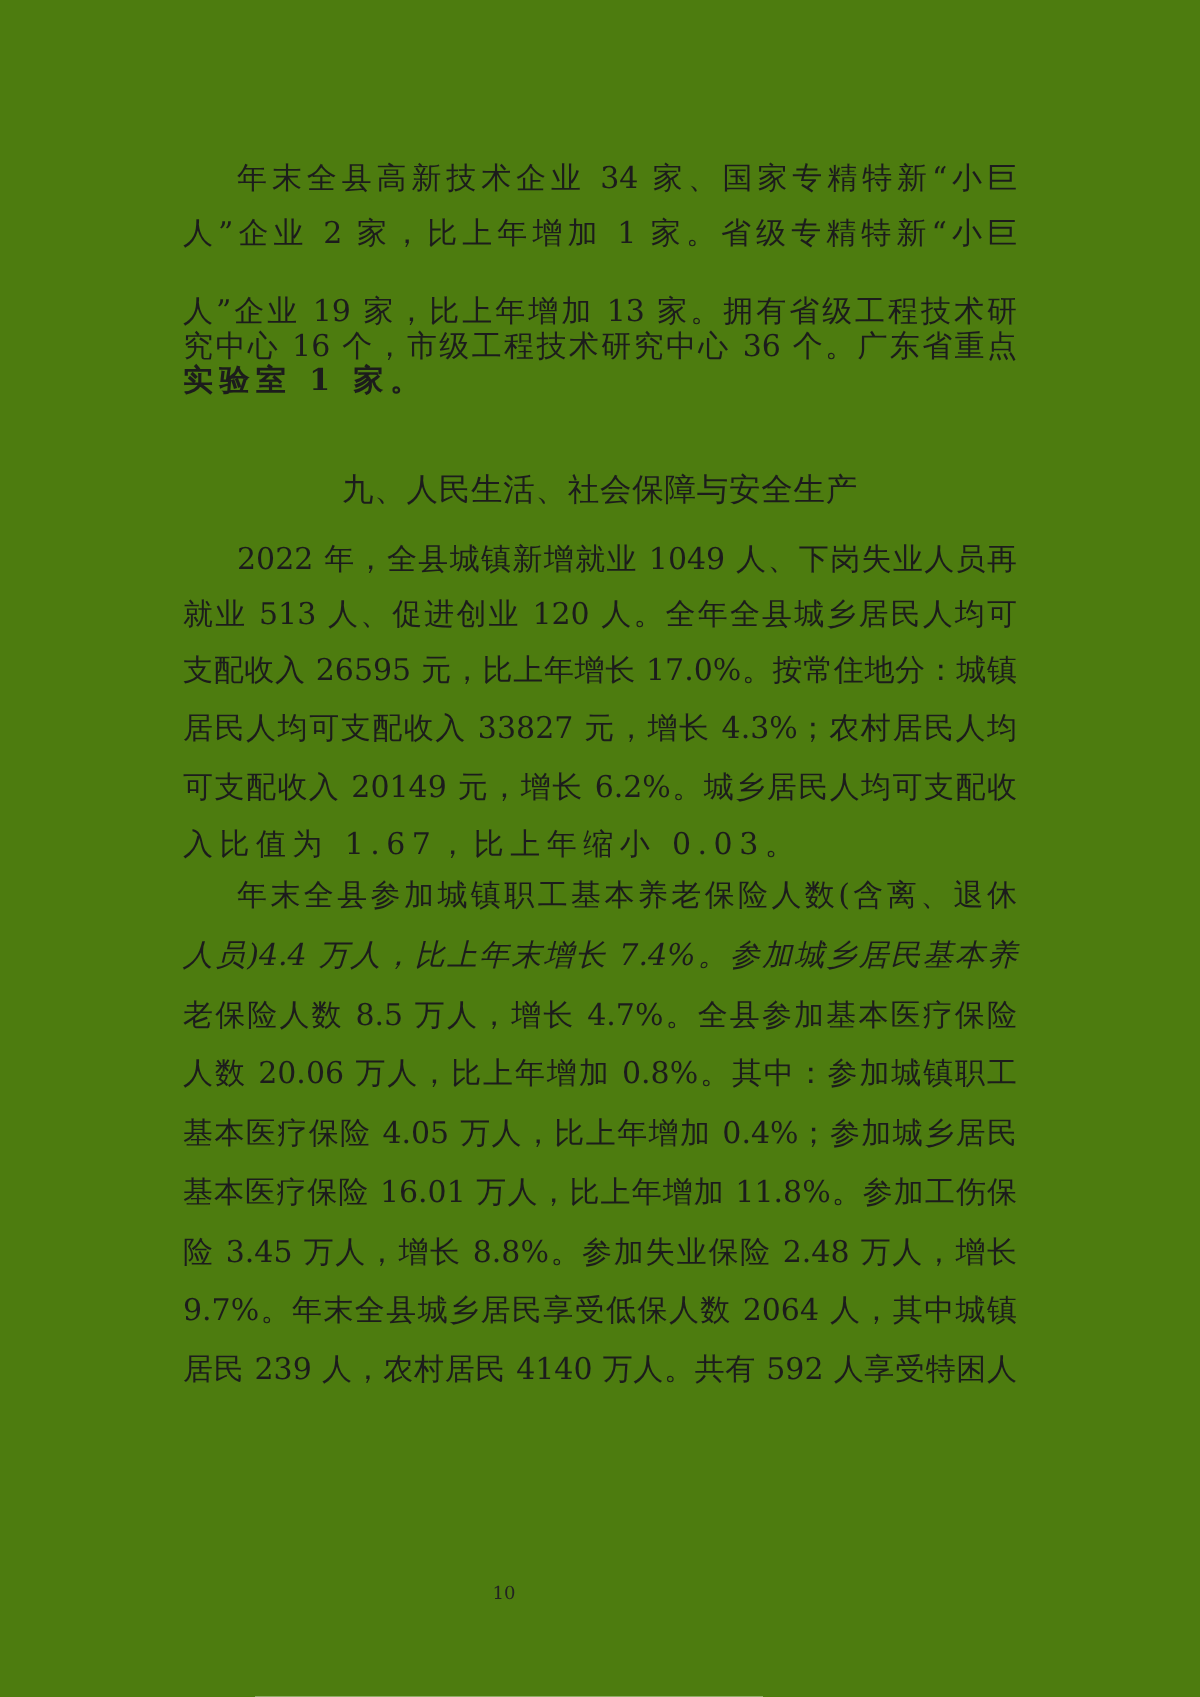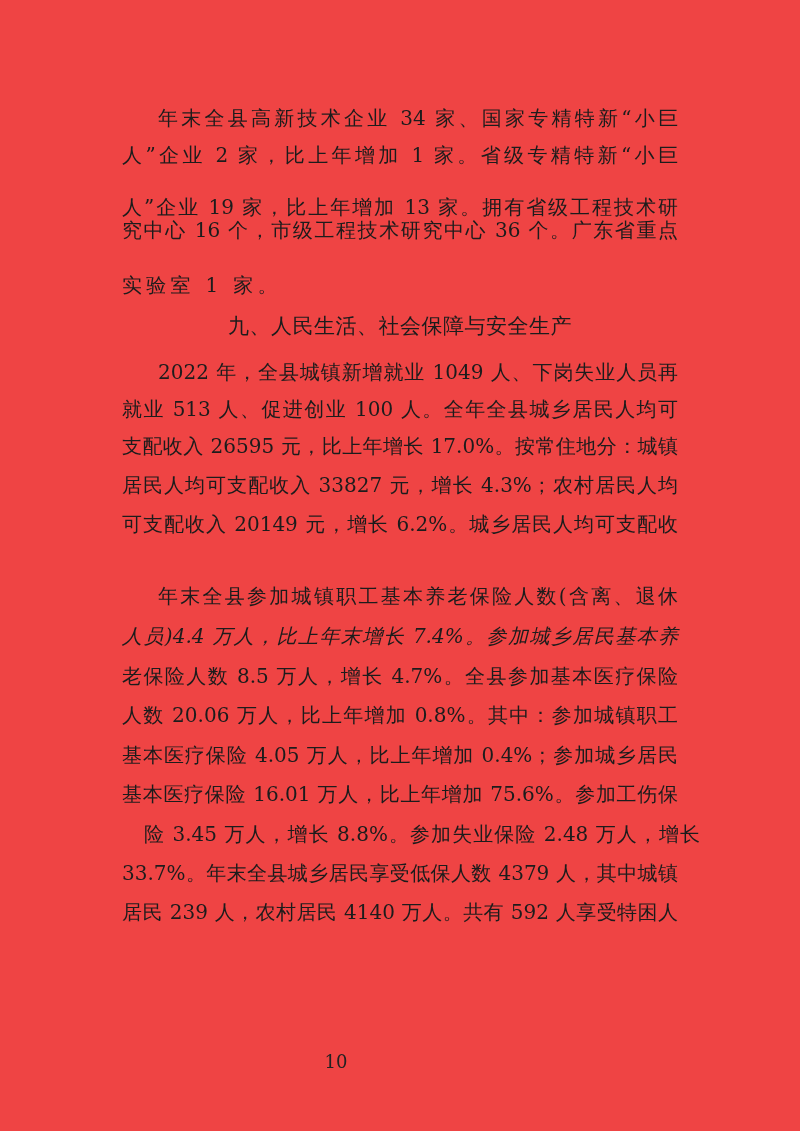--- a/index.html
+++ b/index.html
@@ -1,17 +1,17 @@
 <!DOCTYPE html>
 <html><head>
 <meta charset="utf-8">
 <style>
   html, body { margin: 0; padding: 0; background: #ffffff; }
   body { width: 800px; height: 1131px; position: relative; overflow: hidden; }
-  .page { position: absolute; left: 0; top: 0; width: 800px; height: 1131px; background: #ef4444; }
+  .page { position: absolute; left: 0; top: 0; width: 800px; height: 1131px; background: #4d7c0f; }
   .line {
     position: absolute;
     left: 122px;
     width: 556px;
     height: 30px;
     line-height: 30px;
     font-family: "DejaVu Serif", "Liberation Serif", serif;
     font-size: 20px;
     color: #1c1c1c;
     text-align: justify;
@@ -30,47 +30,48 @@
     font-size: 21px;
     color: #1c1c1c;
     letter-spacing: 0.5px;
   }
   .page-number {
     position: absolute;
     left: 0; width: 672px;
     top: 1052px; height: 20px; line-height: 20px;
     text-align: center;
     font-family: "DejaVu Serif", "Liberation Serif", serif;
-    font-size: 18px;
+    font-size: 12px;
     color: #222222;
   }
 </style>
 </head>
 <body>
 
 <div class="page">
 
   <div class="line indent" style="top:103px;">年末全县高新技术企业 34 家、国家专精特新“小巨</div>
   <div class="line" style="top:140px;">人”企业 2 家，比上年增加 1 家。省级专精特新“小巨</div>
   <div class="line" style="top:192px;">人”企业 19 家，比上年增加 13 家。拥有省级工程技术研</div>
   <div class="line" style="top:215px;">究中心 16 个，市级工程技术研究中心 36 个。广东省重点</div>
-  <div class="line last" style="top:270px;">实验室 1 家。</div>
+  <div class="line last" style="top:238px;font-weight:bold;">实验室 1 家。</div>
 
   <div class="heading">九、人民生活、社会保障与安全生产</div>
 
   <div class="line indent" style="top:357px;">2022 年，全县城镇新增就业 1049 人、下岗失业人员再</div>
-  <div class="line" style="top:394px;">就业 513 人、促进创业 100 人。全年全县城乡居民人均可</div>
+  <div class="line" style="top:394px;">就业 513 人、促进创业 120 人。全年全县城乡居民人均可</div>
   <div class="line" style="top:431px;">支配收入 26595 元，比上年增长 17.0%。按常住地分：城镇</div>
   <div class="line" style="top:470px;">居民人均可支配收入 33827 元，增长 4.3%；农村居民人均</div>
   <div class="line" style="top:509px;">可支配收入 20149 元，增长 6.2%。城乡居民人均可支配收</div>
+  <div class="line last" style="top:547px;">入比值为 1.67，比上年缩小 0.03。</div>
 
   <div class="line indent" style="top:581px;">年末全县参加城镇职工基本养老保险人数(含离、退休</div>
   <div class="line" style="top:621px;font-style:italic;">人员)4.4 万人，比上年末增长 7.4%。参加城乡居民基本养</div>
   <div class="line" style="top:661px;">老保险人数 8.5 万人，增长 4.7%。全县参加基本医疗保险</div>
   <div class="line" style="top:700px;">人数 20.06 万人，比上年增加 0.8%。其中：参加城镇职工</div>
   <div class="line" style="top:740px;">基本医疗保险 4.05 万人，比上年增加 0.4%；参加城乡居民</div>
-  <div class="line" style="top:779px;">基本医疗保险 16.01 万人，比上年增加 75.6%。参加工伤保</div>
-  <div class="line" style="top:819px;margin-left:22px;">险 3.45 万人，增长 8.8%。参加失业保险 2.48 万人，增长</div>
-  <div class="line" style="top:858px;">33.7%。年末全县城乡居民享受低保人数 4379 人，其中城镇</div>
+  <div class="line" style="top:779px;">基本医疗保险 16.01 万人，比上年增加 11.8%。参加工伤保</div>
+  <div class="line" style="top:819px;">险 3.45 万人，增长 8.8%。参加失业保险 2.48 万人，增长</div>
+  <div class="line" style="top:858px;">9.7%。年末全县城乡居民享受低保人数 2064 人，其中城镇</div>
   <div class="line" style="top:897px;">居民 239 人，农村居民 4140 万人。共有 592 人享受特困人</div>
 
   <div class="page-number">10</div>
 </div>
 
 </body></html>

